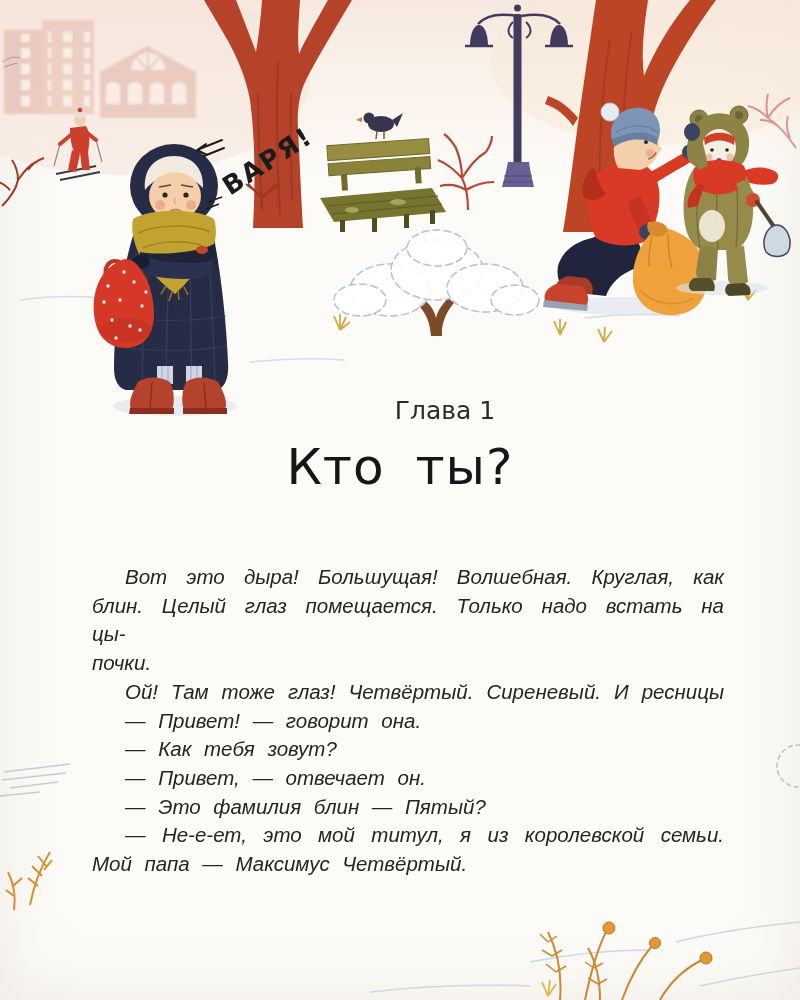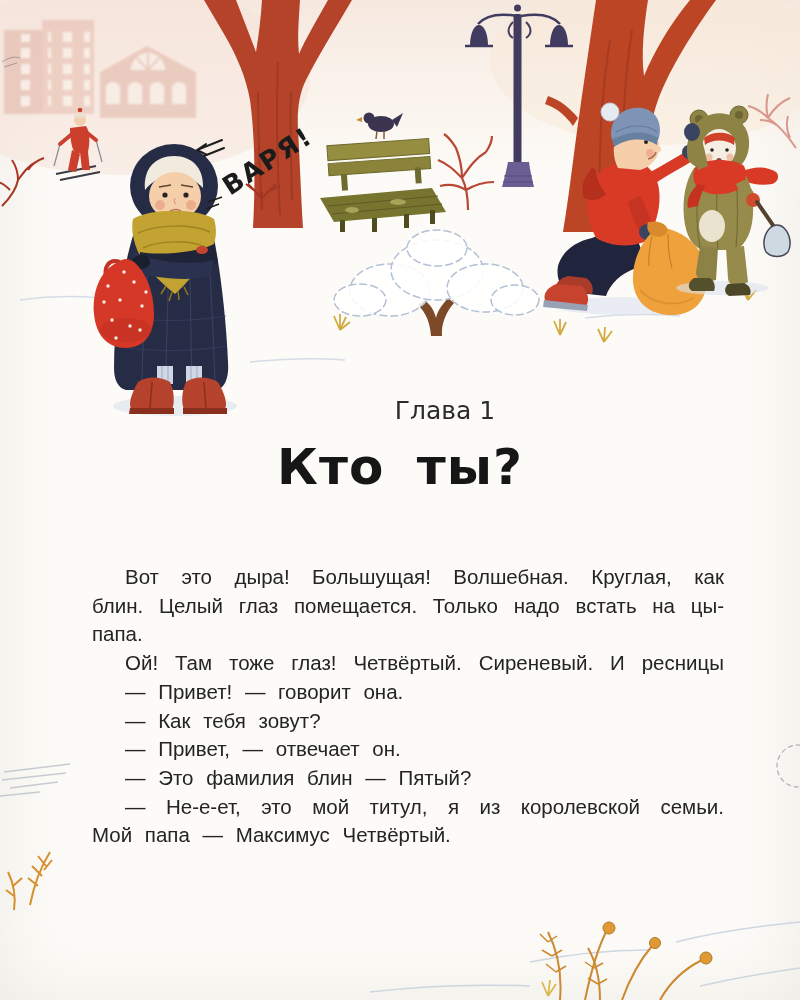--- a/index.html
+++ b/index.html
@@ -11,28 +11,28 @@
   }
   .illo,.deco{position:absolute;left:0;display:block;}
   .illo{top:0;}
   .deco{top:700px;}
   .kicker{
     position:absolute;top:396px;left:0;width:100%;text-align:center;
     font-family:"DejaVu Sans",sans-serif;font-size:25px;color:#2b2b2b;padding-left:45px;
   }
   .title{
     position:absolute;top:438px;left:0;width:100%;text-align:center;
-    font-family:"DejaVu Sans",sans-serif;font-weight:700;font-size:50px;
+    font-family:"DejaVu Sans",sans-serif;font-weight:400;font-size:50px;
     letter-spacing:1px;word-spacing:14px;color:#161616;
   }
   .body{
     position:absolute;top:563px;left:92px;width:632px;
     font-size:20.5px;line-height:28.7px;color:#242424;
   }
-  .line{word-spacing:.34em;white-space:normal;}
+  .line{word-spacing:.34em;white-space:normal;font-style:italic;}
   .fill{text-align:justify;text-align-last:justify;}
   .indent{text-indent:33px;}
 </style>
 </head>
 <body>
 
 <div class="page">
 
   <svg class="illo" width="800" height="430" viewBox="0 0 800 430">
     <defs>
@@ -309,21 +309,21 @@
              M768,118 C766,110 766,102 768,94 M768,118 C774,108 780,102 790,98
              M780,128 C774,122 768,120 760,120 M790,138 C786,130 786,124 788,116" stroke="#d4877c" stroke-width="2" fill="none" opacity=".85"></path>
   </svg>
 
   <div class="kicker">Глава 1</div>
   <div class="title">Кто ты?</div>
 
   <div class="body">
     <div class="line fill indent">Вот это дыра! Большущая! Волшебная. Круглая, как</div>
     <div class="line fill">блин. Целый глаз помещается. Только надо встать на цы-</div>
-    <div class="line">папа.</div>
+    <div class="line">почки.</div>
     <div class="line fill indent">Ой! Там тоже глаз! Четвёртый. Сиреневый. И ресницы</div>
     <div class="line indent">— Привет! — говорит она.</div>
     <div class="line indent">— Как тебя зовут?</div>
     <div class="line indent">— Привет, — отвечает он.</div>
     <div class="line indent">— Это фамилия блин — Пятый?</div>
     <div class="line fill indent">— Не-е-ет, это мой титул, я из королевской семьи.</div>
     <div class="line">Мой папа — Максимус Четвёртый.</div>
   </div>
 
   <svg class="deco" width="800" height="300" viewBox="0 0 800 300">

